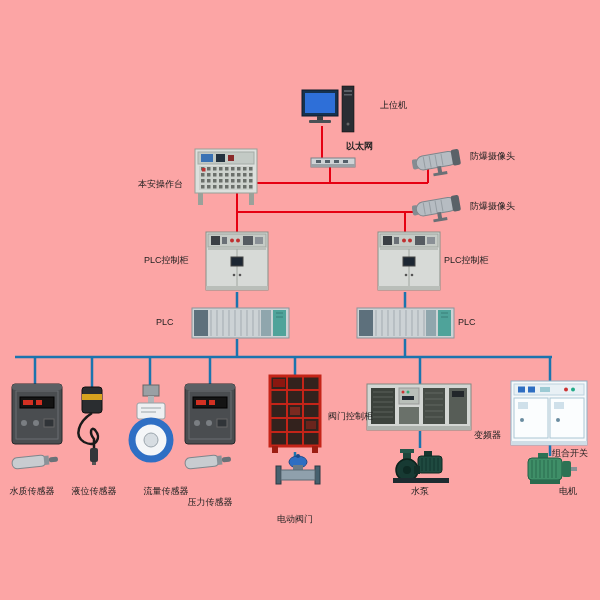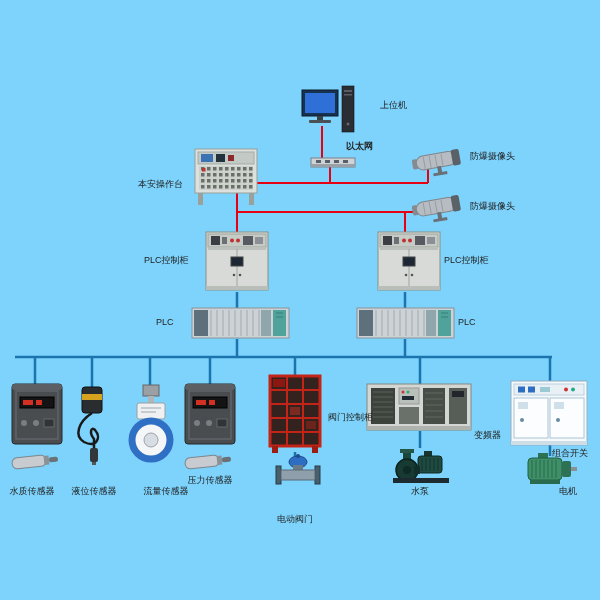--- a/index.html
+++ b/index.html
@@ -1,16 +1,16 @@
 <!DOCTYPE html>
 <html><head>
 <meta charset="utf-8">
 <style>
   html,body{margin:0;padding:0;background:#fff;}
-  .canvas{position:relative;width:600px;height:600px;background:#7dd3fc;overflow:hidden;
+  .canvas{position:relative;width:600px;height:600px;background:#fca5a5;overflow:hidden;
           font-family:"Liberation Sans","DejaVu Sans",sans-serif;}
   .lines{position:absolute;left:0;top:0;z-index:1;}
   .dev{position:absolute;z-index:2;line-height:0;}
   .lbl{position:absolute;z-index:3;font-size:9px;color:#222;white-space:nowrap;line-height:11px;}
   .lbl.r{}
   .lbl.c{text-align:center;}
 </style>
 </head>
 <body>
 
@@ -223,36 +223,36 @@
   </div>
   <div class="dev" style="left:183px;top:450px;">
     <svg width="52" height="22">
       <g transform="rotate(-6 24 11)">
         <rect x="2" y="6" width="34" height="11" rx="5" fill="#c8ccd0" stroke="#7e868c"></rect>
         <rect x="34" y="7" width="5" height="9" fill="#8a9298"></rect>
         <rect x="39" y="9" width="9" height="5" rx="2" fill="#6a7278"></rect>
       </g>
     </svg>
   </div>
-  <div class="lbl c" style="left:182px;top:475px;width:56px;">压力传感器</div>
+  <div class="lbl c" style="left:182px;top:497px;width:56px;">压力传感器</div>
 
   <div class="dev" style="left:266px;top:374px;">
     <svg width="60" height="82">
       <rect x="4" y="2" width="50" height="70" fill="#33221d"></rect>
       <rect x="7" y="5" width="12" height="8" fill="#8a1710"></rect>
       <rect x="24" y="33" width="10" height="8" fill="#7a2a20"></rect>
       <rect x="40" y="47" width="10" height="8" fill="#6a241c"></rect>
       <rect x="4" y="2" width="50" height="70" fill="none" stroke="#c42418" stroke-width="3"></rect>
       <path d="M4,16H54 M4,30H54 M4,44H54 M4,58H54" stroke="#c42418" stroke-width="2"></path>
       <path d="M21,2V72 M37,2V72" stroke="#c42418" stroke-width="2"></path>
       <rect x="6" y="72" width="6" height="7" fill="#9c1d12"></rect>
       <rect x="46" y="72" width="6" height="7" fill="#9c1d12"></rect>
     </svg>
   </div>
-  <div class="lbl" style="left:328px;top:412px;">阀门控制柜</div>
+  <div class="lbl" style="left:328px;top:412px;font-family:Liberation Mono, monospace;">阀门控制柜</div>
 
   <div class="dev" style="left:274px;top:454px;">
     <svg width="48" height="34">
       <ellipse cx="24" cy="8" rx="9" ry="6" fill="#2e6ec2" stroke="#1c4a8a"></ellipse>
       <circle cx="24" cy="2" r="2" fill="#1c4a8a"></circle>
       <rect x="19" y="11" width="10" height="7" fill="#6a7a86"></rect>
       <rect x="2" y="12" width="5" height="18" fill="#46606e" stroke="#2a3a44"></rect>
       <rect x="41" y="12" width="5" height="18" fill="#46606e" stroke="#2a3a44"></rect>
       <rect x="7" y="16" width="34" height="10" fill="#8fa0ac" stroke="#5a6a74"></rect>
     </svg>

